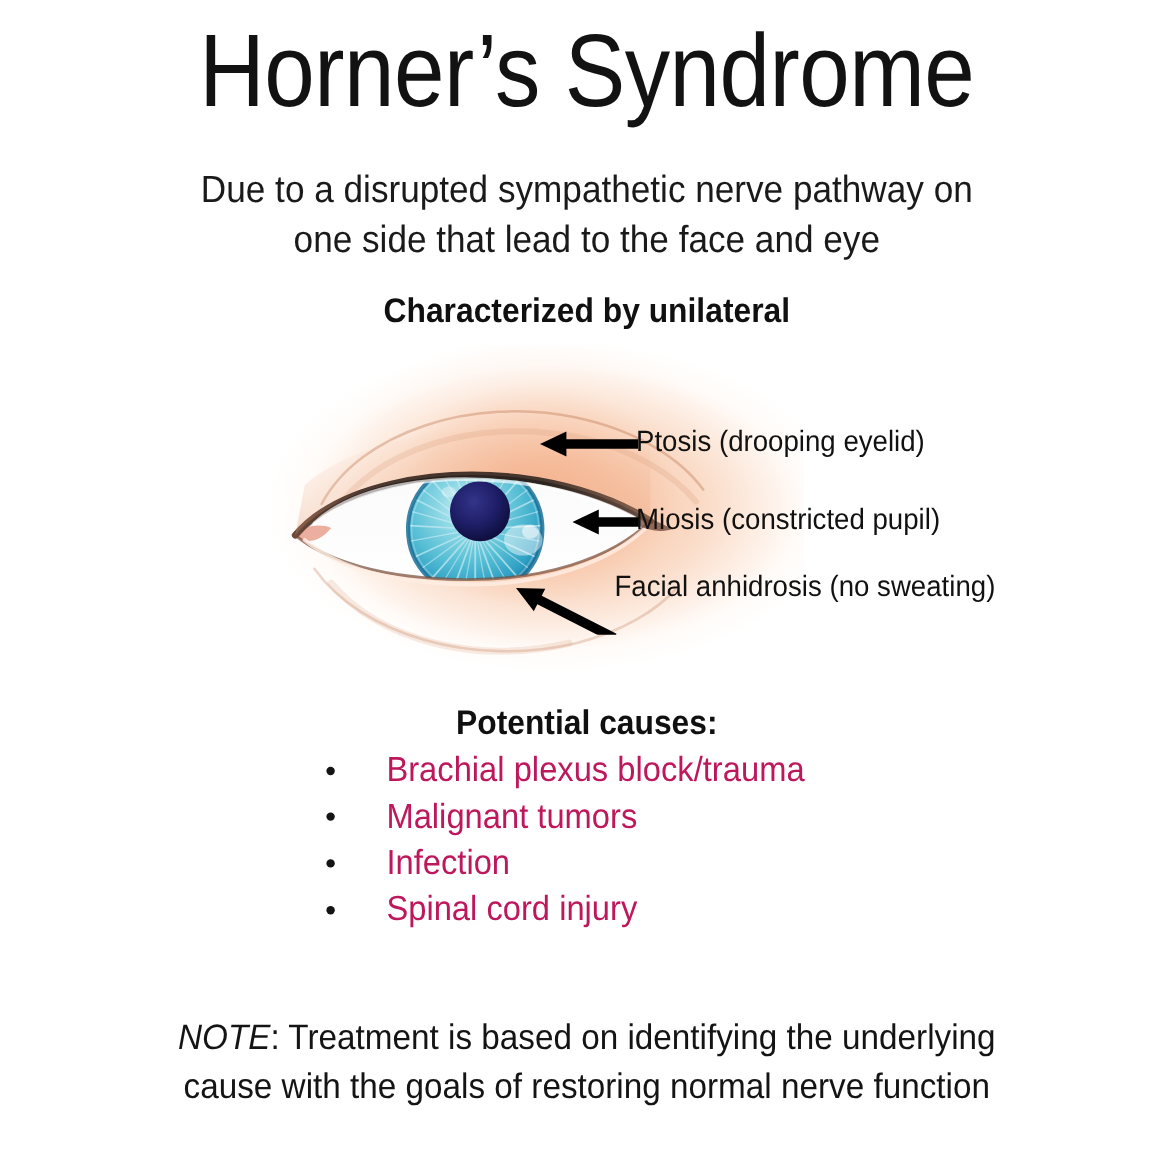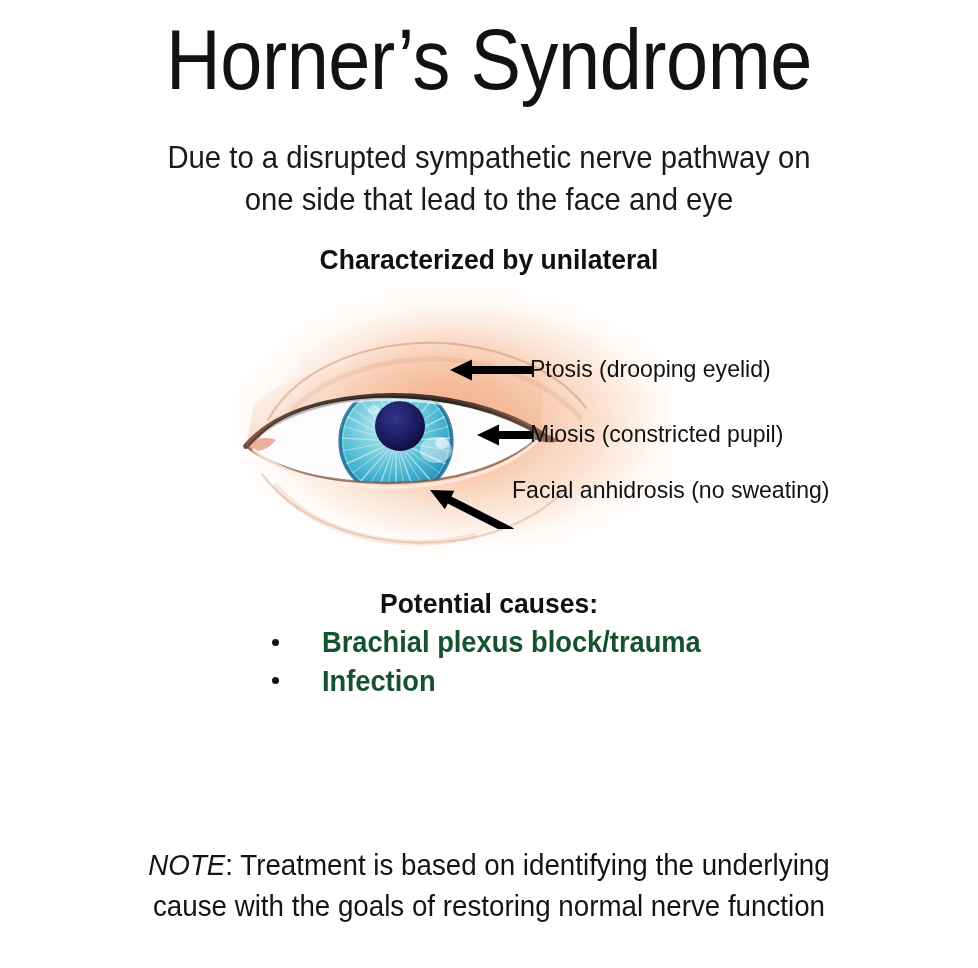--- a/index.html
+++ b/index.html
@@ -127,22 +127,22 @@
     width: 520px;
     margin: 0; padding: 0;
     list-style: none;
   }
   #causes-list li {
     position: relative;
     height: 38.6px;
     line-height: 38.6px;
     padding-left: 64px;
     font-size: 29px;
-    font-weight: 700;
-    color: #14532d;
+    font-weight: 400;
+    color: #be185d;
   }
   #causes-list li .bullet-dot {
     position: absolute;
     left: 14px;
     top: 50%;
     margin-top: -3.5px;
     width: 7px; height: 7px;
     border-radius: 50%;
     background: #141414;
   }
@@ -327,17 +327,25 @@
 
 <div id="causes-heading">Potential causes:</div>
 
 <ul id="causes-list">
   <li>
     <span class="bullet-dot"></span>
     <span class="cause-text">Brachial plexus block/trauma</span>
   </li>
   <li>
     <span class="bullet-dot"></span>
+    <span class="cause-text">Malignant tumors</span>
+  </li>
+  <li>
+    <span class="bullet-dot"></span>
     <span class="cause-text">Infection</span>
   </li>
+  <li>
+    <span class="bullet-dot"></span>
+    <span class="cause-text">Spinal cord injury</span>
+  </li>
 </ul>
 
 <div id="note-block"><span class="note-kw">NOTE</span><span>: Treatment is based on identifying the underlying cause with the goals of restoring normal nerve function</span></div>
 
 </body></html>

